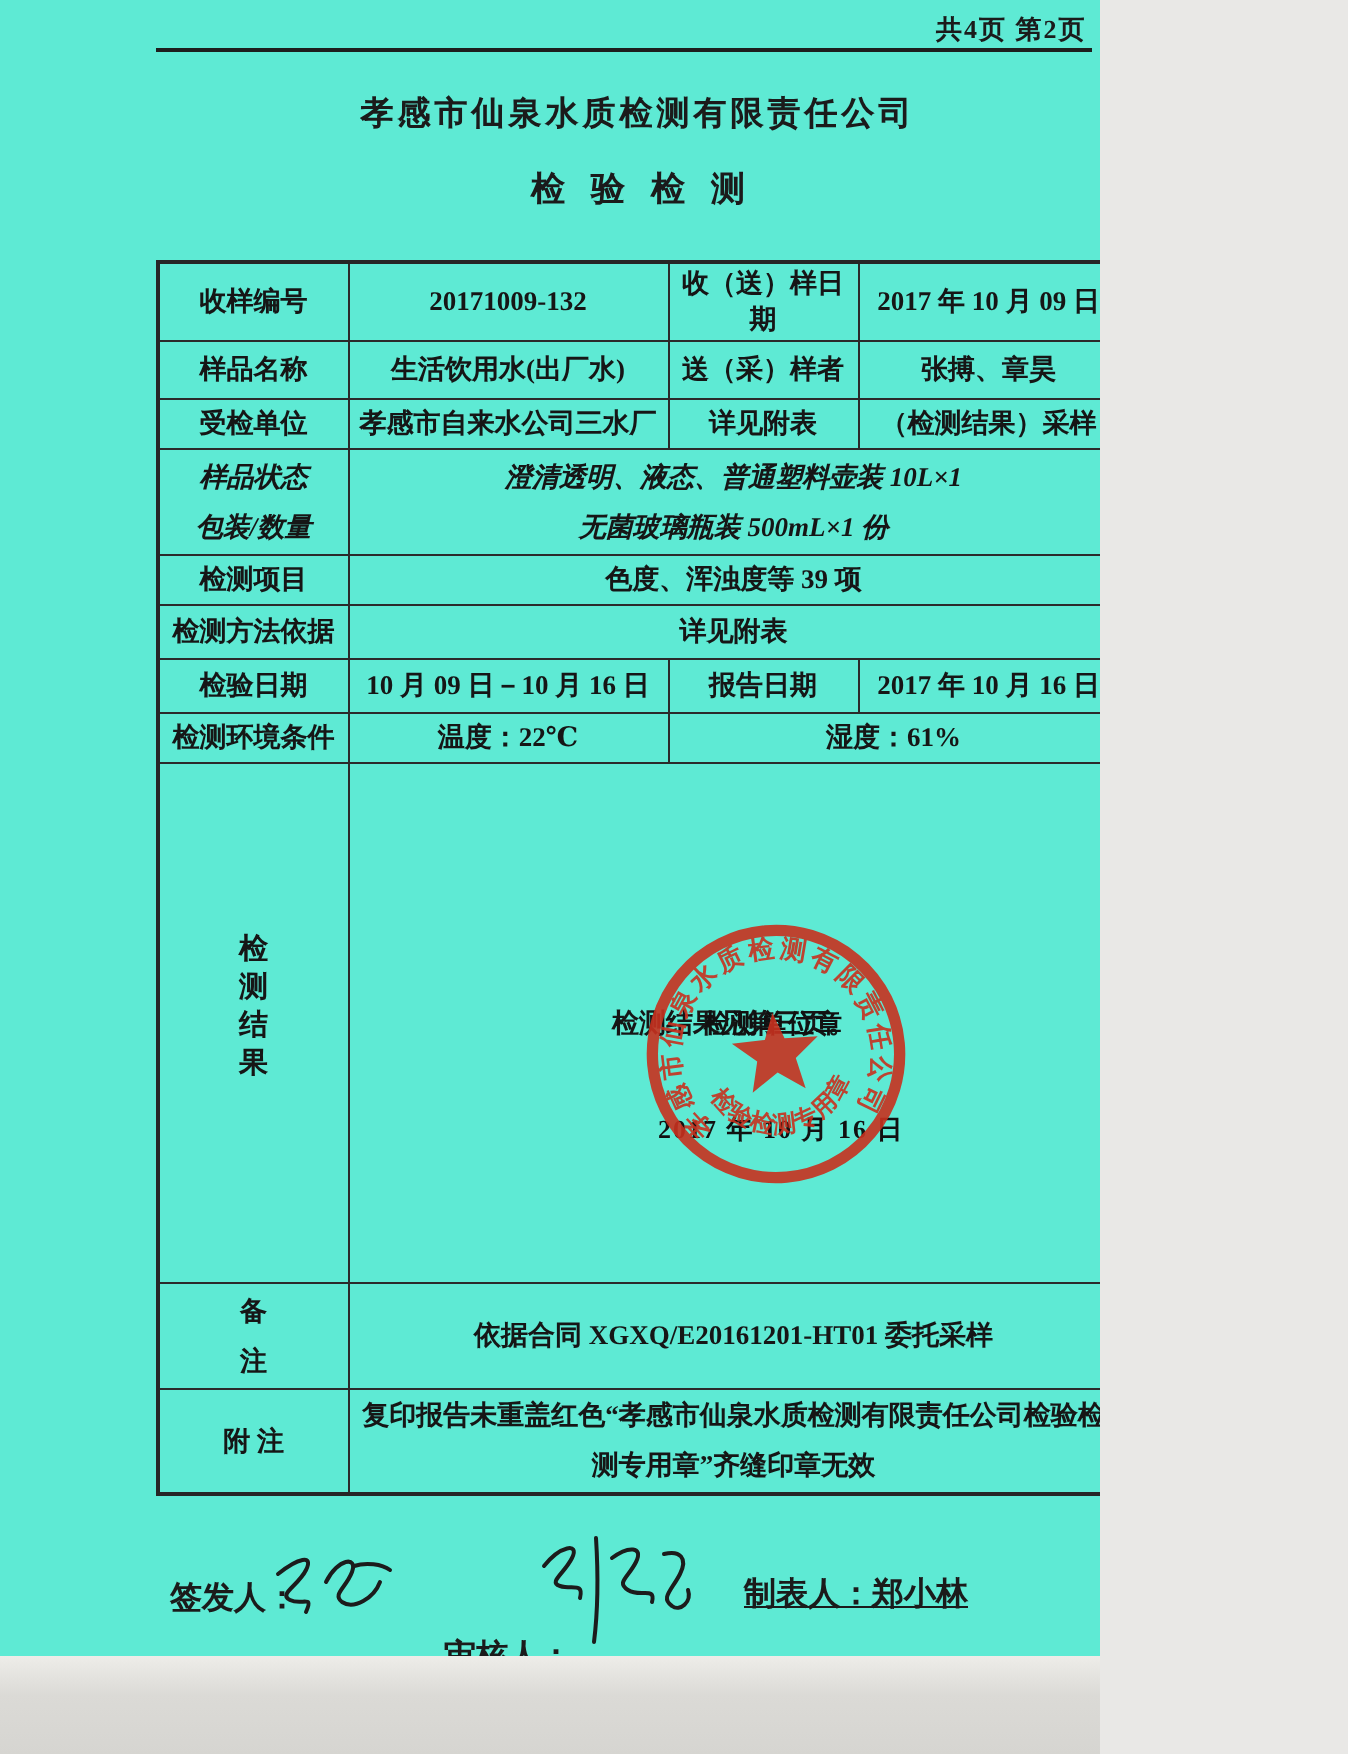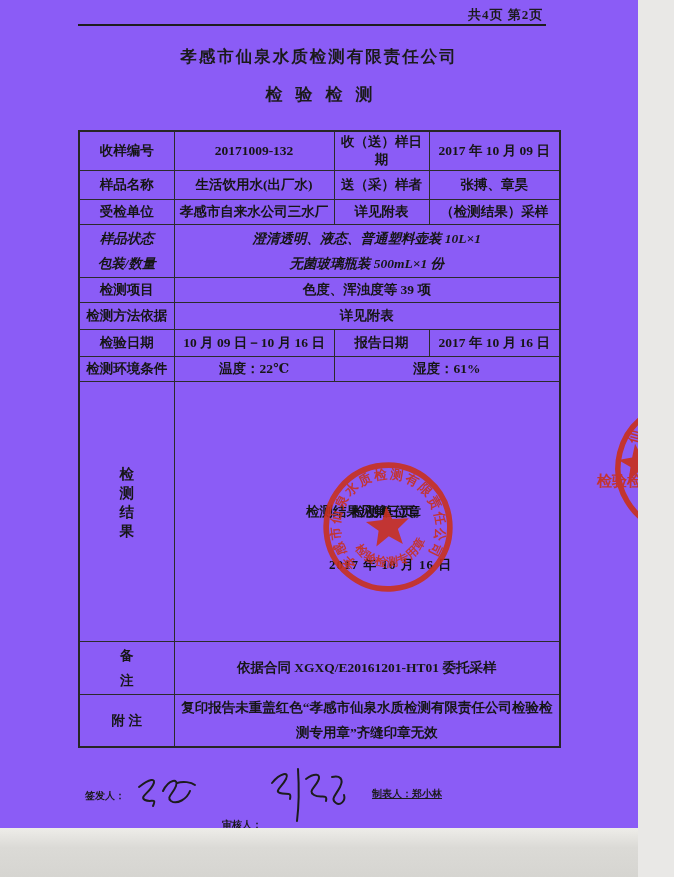--- a/index.html
+++ b/index.html
@@ -1,19 +1,19 @@
 <!DOCTYPE html>
 <html><head>
 <meta charset="utf-8">
 <style>
   * { margin:0; padding:0; box-sizing:border-box; }
   html,body { background:#e9e8e6; }
   .page {
-    position:relative; width:638px; height:877px; overflow:hidden;
-    background:#8b5cf6; font-family:"Liberation Serif","DejaVu Serif",serif;
+    position:relative; width:550px; height:877px; overflow:hidden;
+    background:#5eead4; font-family:"Liberation Serif","DejaVu Serif",serif;
     color:#1b1b1b;
   }
   .scan-bottom { position:absolute; left:0; top:828px; width:674px; height:49px;
     background:linear-gradient(180deg,#eeede9 0%,#dbdad6 40%,#d6d5d1 100%); }
   .scan-edge-line { position:absolute; left:643px; top:25px; width:1.5px; height:310px; background:#c6c5c2; }
 
   .pagination { position:absolute; left:468px; top:6px; font-size:13px; font-weight:bold; letter-spacing:1px; }
   .head-rule { position:absolute; left:78px; top:24px; width:468px; height:2px; background:#1e1e1e; }
   .company-title { position:absolute; left:78px; top:46px; width:482px; text-align:center;
     font-size:16.5px; font-weight:bold; letter-spacing:2px; }
@@ -33,21 +33,21 @@
   td.result-cell { vertical-align:top; text-align:left; padding:11px 12px; }
   td.note-cell { text-align:left; padding:3px 10px; line-height:24.5px; }
   .vlabel { display:flex; flex-direction:column; align-items:center; justify-content:space-between;
     height:100%; padding:41px 0 58px 0; font-size:14.5px; }
   .remark-label { line-height:25px; }
 
   
   .black-overlay { position:absolute; font-size:13px; font-weight:600; letter-spacing:1px; color:#111; }
   .seal { position:absolute; }
   .seal svg { overflow:visible; }
-  .footer-label { position:absolute; font-size:10px; font-weight:600; }
+  .footer-label { position:absolute; font-size:16px; font-weight:600; }
 </style>
 </head>
 <body>
 
 <div class="page">
 
   <div class="pagination">共4页 第2页</div>
   <div class="head-rule"></div>
   <div class="company-title">孝感市仙泉水质检测有限责任公司</div>
   <div class="doc-title">检验检测</div>

